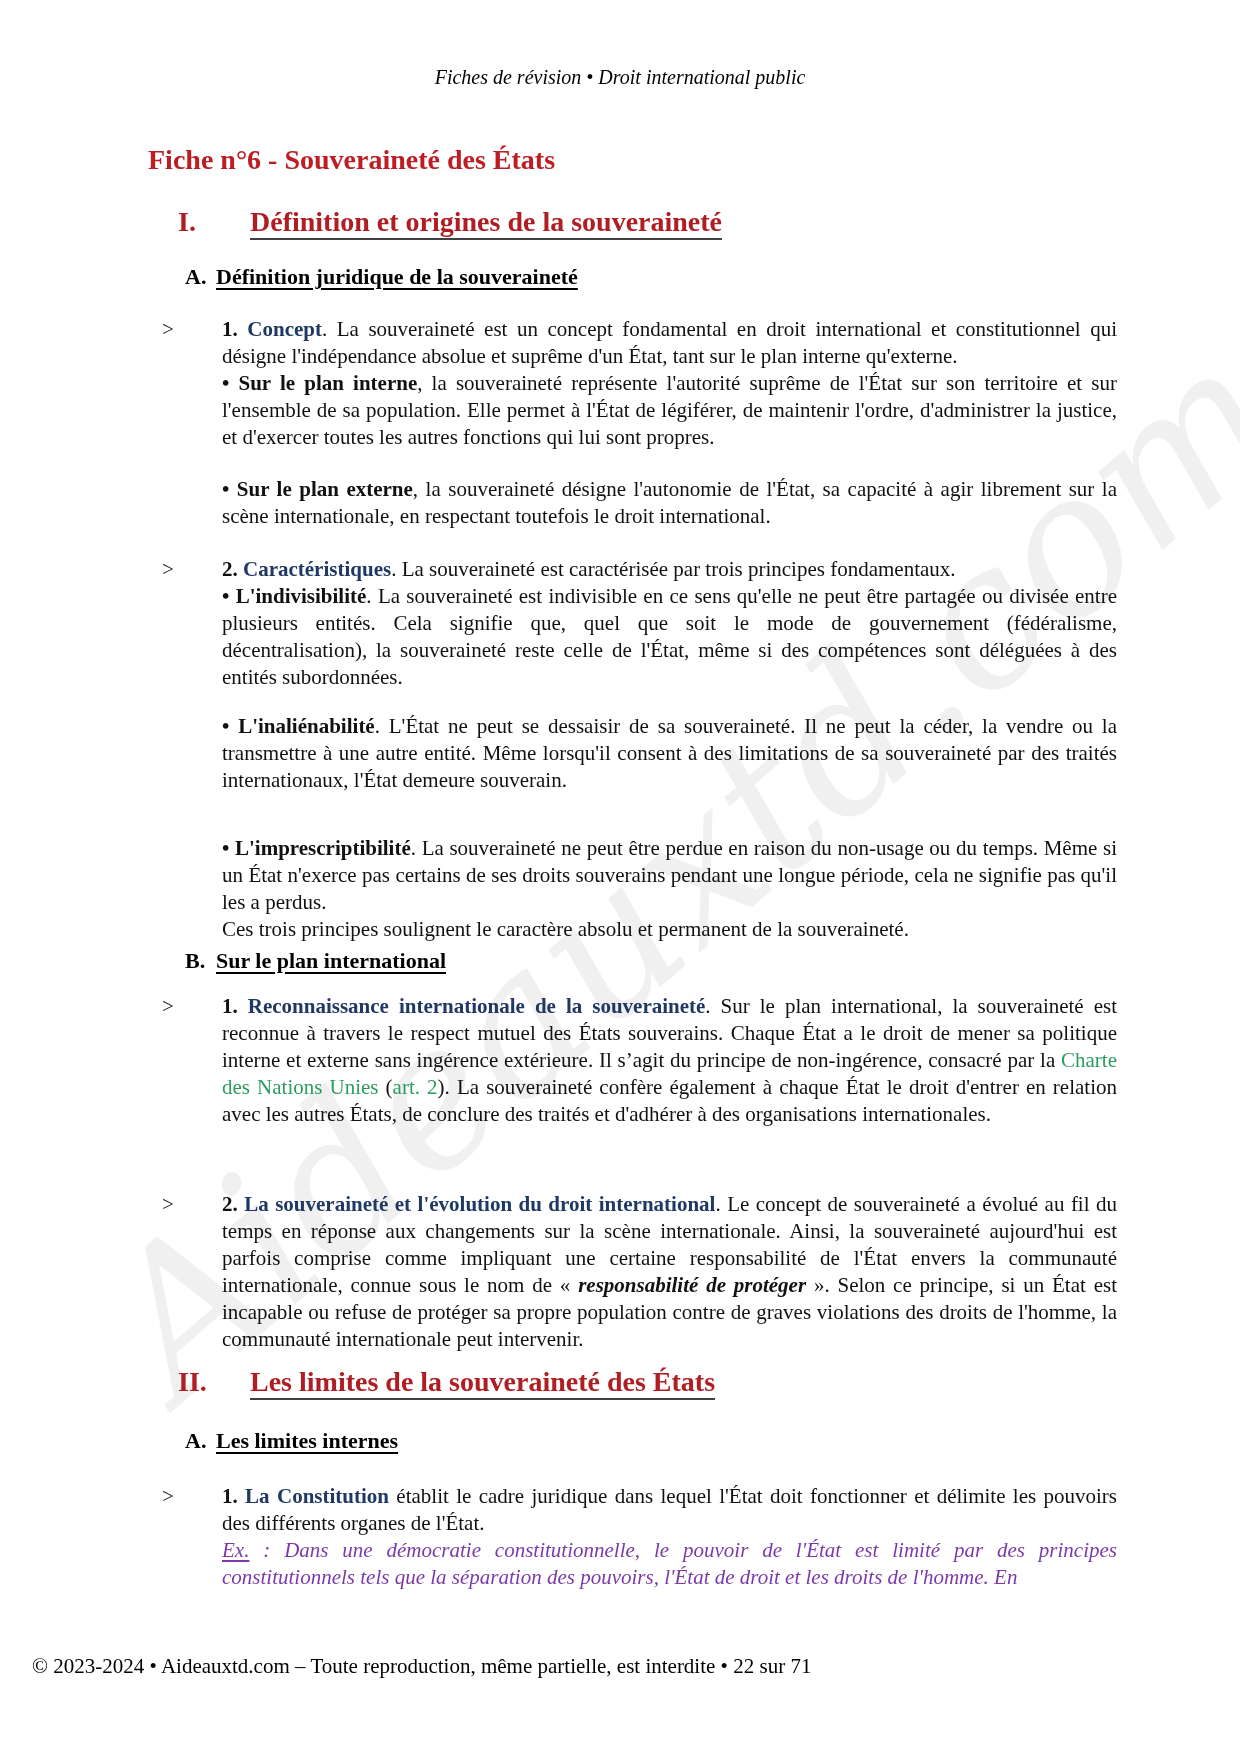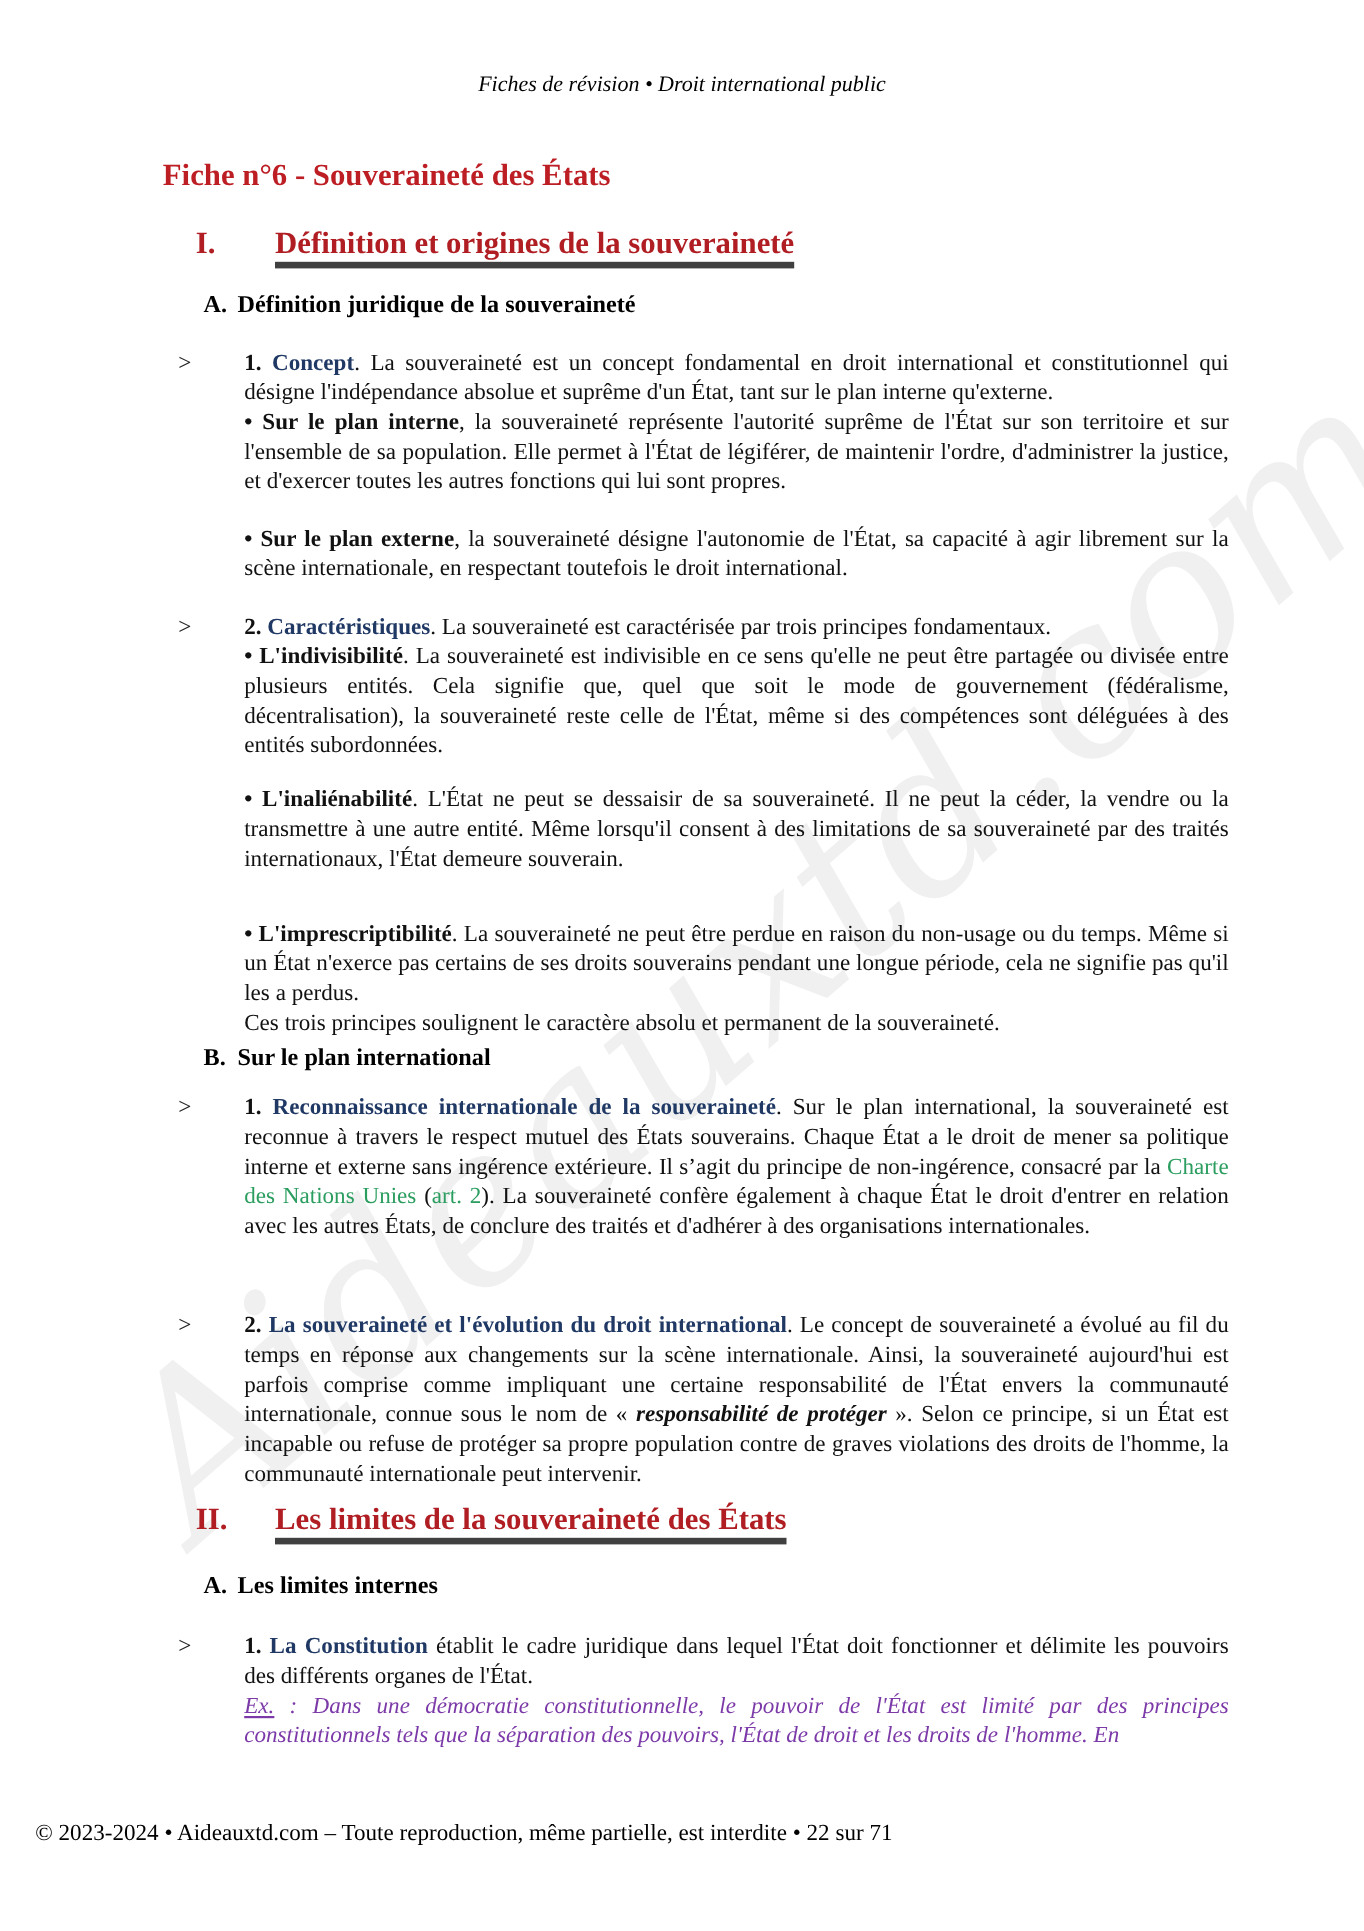--- a/index.html
+++ b/index.html
@@ -38,29 +38,29 @@
     color:#bd1e24;
     z-index:1;
   }
   .h1{
     position:absolute;left:178px;
     font-size:28px;font-weight:bold;
     color:#b01e23;
     z-index:1;
   }
   .h1 .h1num{display:inline-block;width:72px;}
-  .h1 .h1title{border-bottom:6px solid #404040;padding-bottom:1px;}
+  .h1 .h1title{border-bottom:2px solid #404040;padding-bottom:1px;}
   .h2{
     position:absolute;left:185px;
     font-size:22px;font-weight:bold;
     color:#000;
     z-index:1;
   }
   .h2 .h2num{display:inline-block;width:31px;}
-  .h2 .h2title{text-decoration-thickness:2px;text-underline-offset:4px;}
+  .h2 .h2title{text-decoration:underline;text-decoration-thickness:2px;text-underline-offset:4px;}
   .para{
     position:absolute;left:222px;width:895px;
     font-size:21px;line-height:27px;
     text-align:justify;
     color:#111;
     z-index:1;
   }
   .marker{
     position:absolute;left:-60px;top:0;
     font-size:21px;color:#222;

